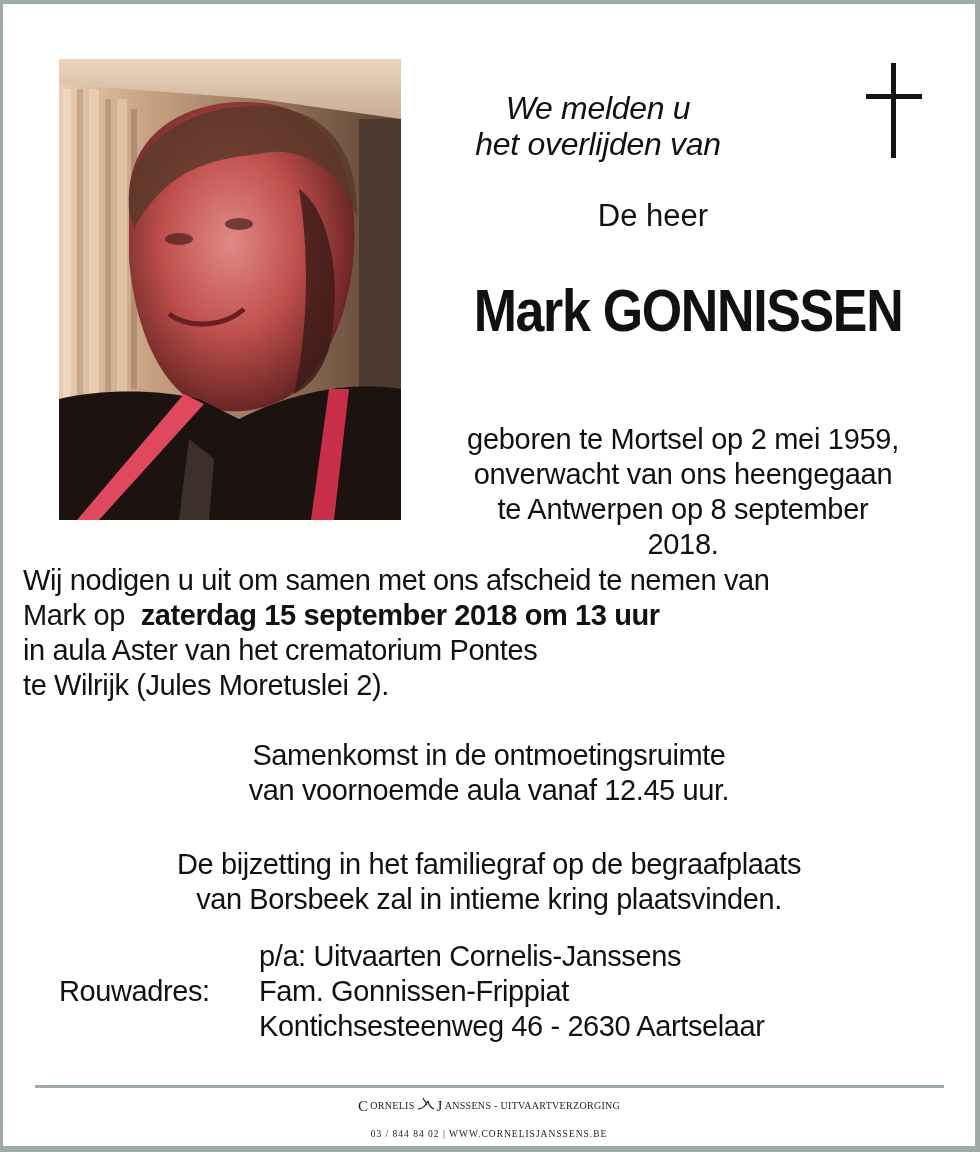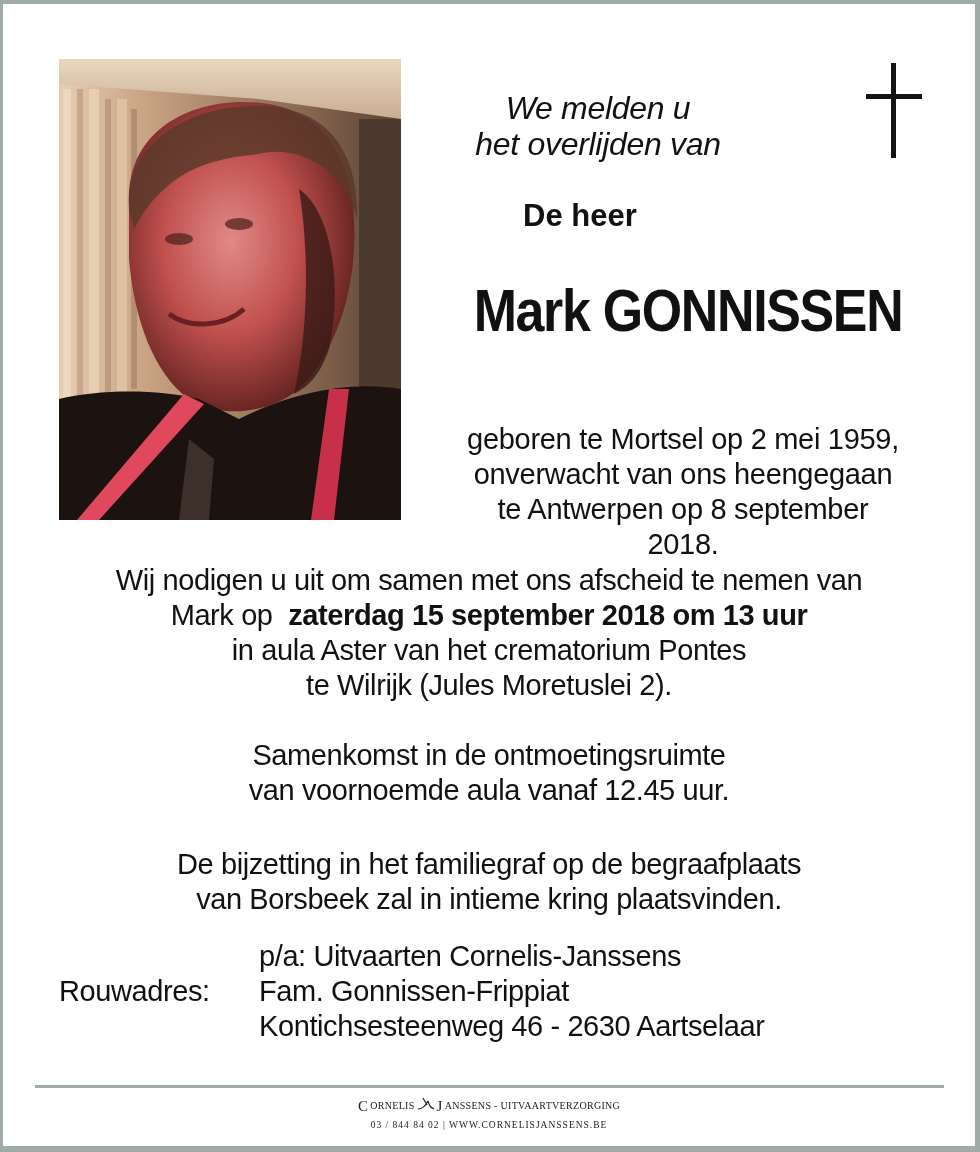--- a/index.html
+++ b/index.html
@@ -64,24 +64,23 @@
       font-size: 32px;
       line-height: 36px;
       letter-spacing: -0.3px;
       font-style: italic;
     }
     .title-prefix {
       position: absolute;
       left: 520px;
       top: 193px;
       width: 260px;
-      text-align: left;
+      text-align: center;
       font-size: 31px;
       line-height: 38px;
-      font-weight: bold;
     }
     .name {
       position: absolute;
       left: 425px;
       top: 272px;
       width: 520px;
       text-align: center;
       font-size: 59px;
       line-height: 70px;
       font-weight: bold;
@@ -98,21 +97,21 @@
       font-size: 29px;
       line-height: 35px;
       letter-spacing: -0.3px;
       margin-top: 33px;
     }
     .invite {
       position: absolute;
       left: 20px;
       top: 559px;
       width: 932px;
-      text-align: center;
+      text-align: left;
       font-size: 29px;
       line-height: 35px;
       letter-spacing: -0.4px;
     }
     .invite b { font-weight: bold; margin-left: 8px; }
     .gathering {
       position: absolute;
       left: 20px;
       top: 734px;
       width: 932px;
@@ -170,21 +169,21 @@
       align-items: flex-end;
       gap: 2px;
     }
     .footer .brand .big { font-size: 15px; line-height: 14px; }
     .footer .brand .sc { font-size: 10px; text-transform: uppercase; }
     .footer .swoosh { width: 18px; height: 16px; display: inline-block; }
     .footer .contact {
       font-size: 9.5px;
       line-height: 14px;
       letter-spacing: 1px;
-      margin-top: 3px;
+      margin-top: 12px;
     }
   </style>
 </head>
 <body>
 
 <div class="page">
 
   <div class="photo">
     <svg viewBox="0 0 342 461" preserveAspectRatio="none">
       <defs>

